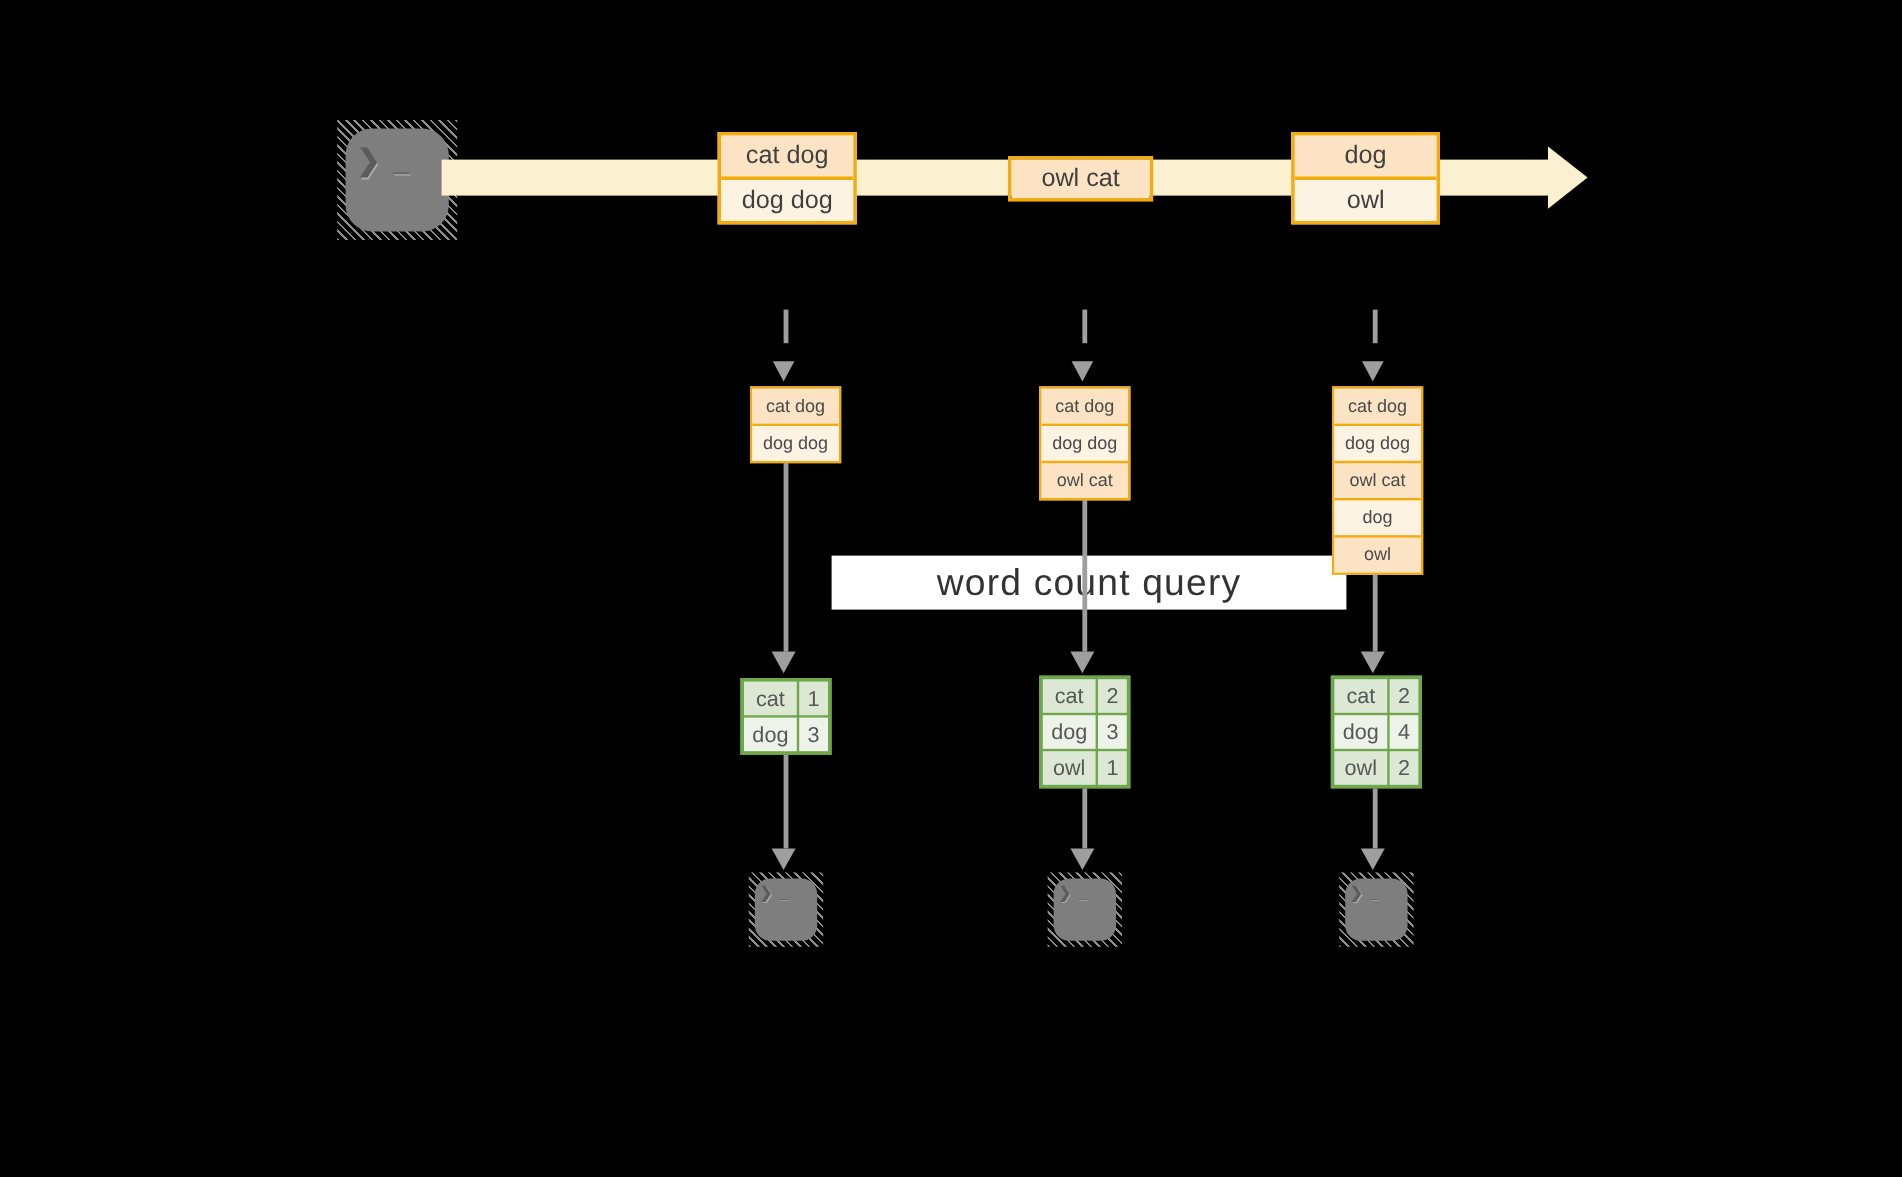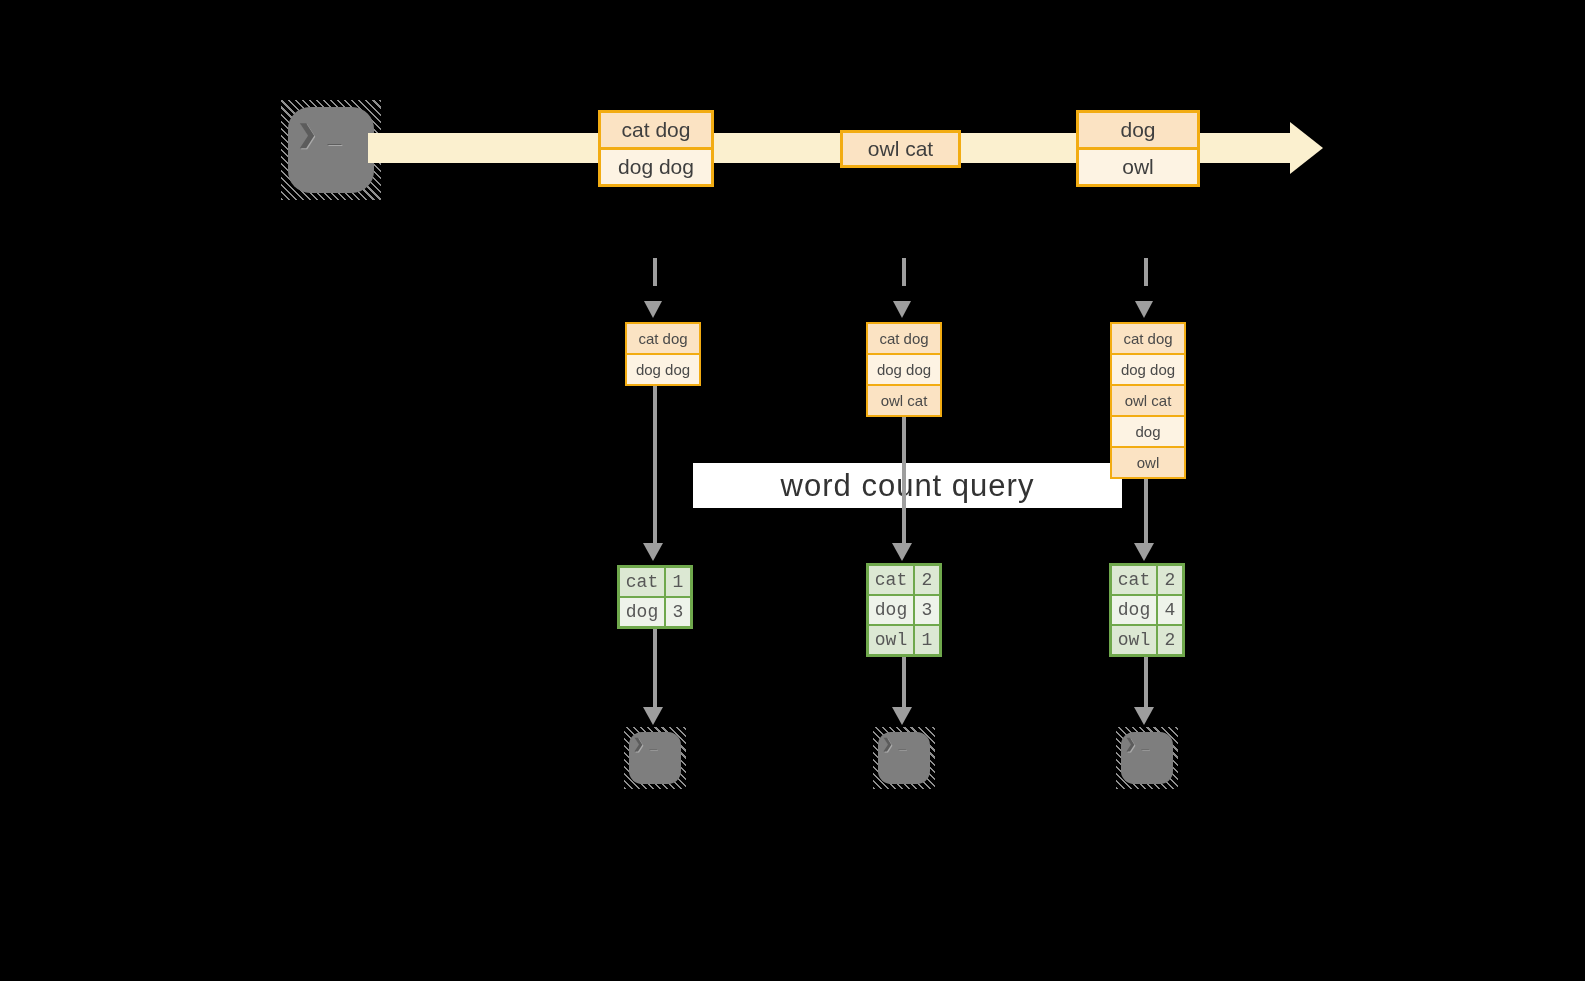--- a/index.html
+++ b/index.html
@@ -47,21 +47,21 @@
        border-top:18px solid #9E9E9E;}
   .tri-sm{border-left-width:9px;border-right-width:9px;border-top-width:17px;}
 
   
   .query-band{position:absolute;left:693px;top:463px;width:429px;height:45px;background:#FFFFFF;
               z-index:2;display:flex;align-items:center;justify-content:center;
               font-size:31px;font-weight:300;color:#333333;letter-spacing:1px;}
 
   
   .gtable{position:absolute;z-index:4;display:grid;grid-template-columns:44px 24px;
-          grid-auto-rows:28px;gap:2px;border:3px solid #6FA84C;background:#6FA84C;font-family:Liberation Mono, monospace;}
+          grid-auto-rows:28px;gap:2px;border:3px solid #6FA84C;background:#6FA84C;}
   .gc{display:flex;align-items:center;justify-content:center;font-size:18px;color:#575757;}
   .gc-dark{background:#DCE8D3;}
   .gc-light{background:#EEF3EA;}
 </style>
 </head>
 <body>
 
 <div class="canvas">
 
   <div class="term term-src">

